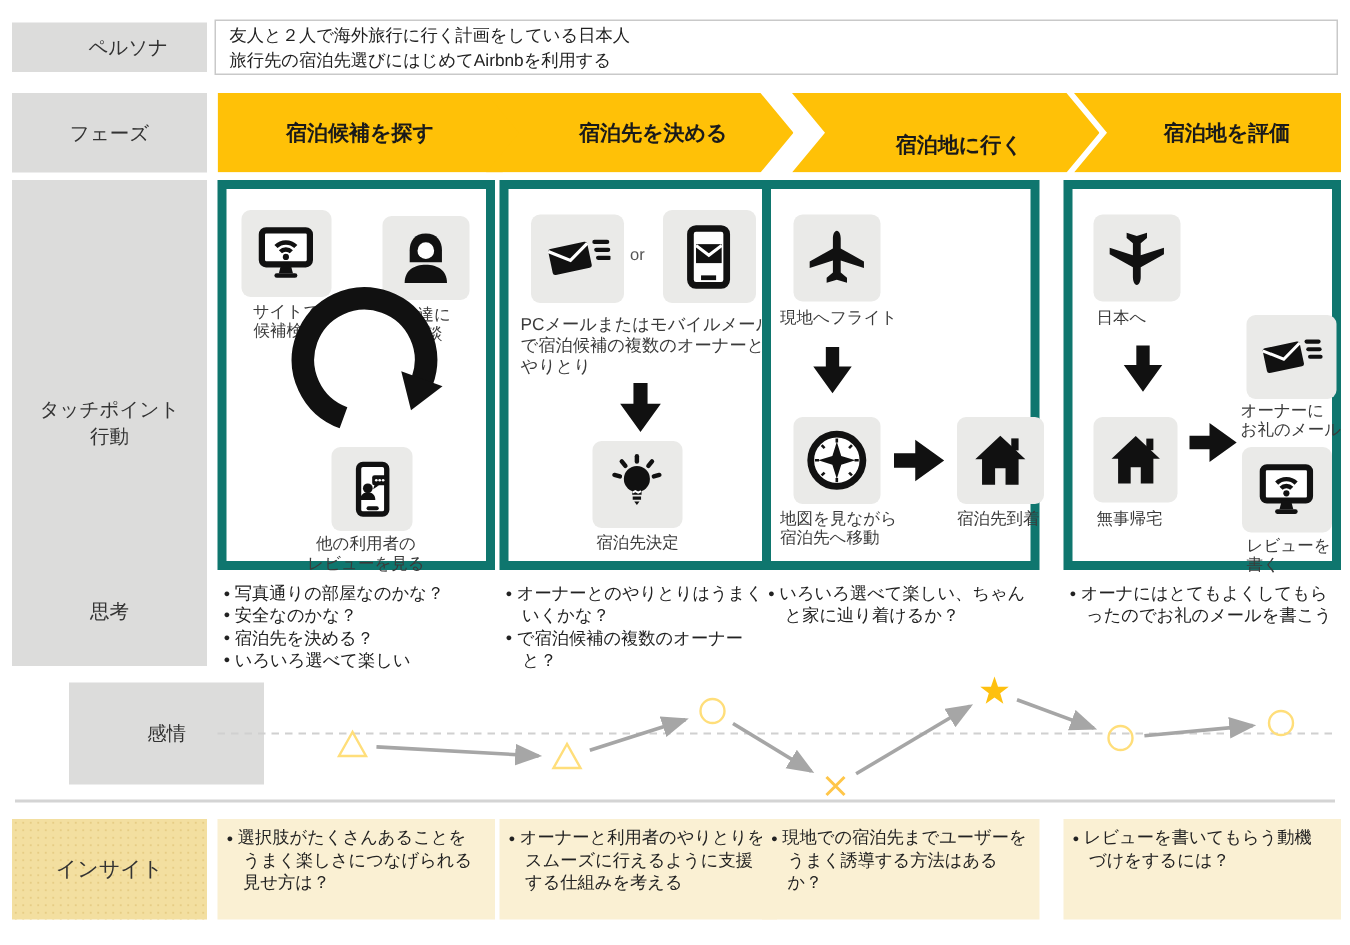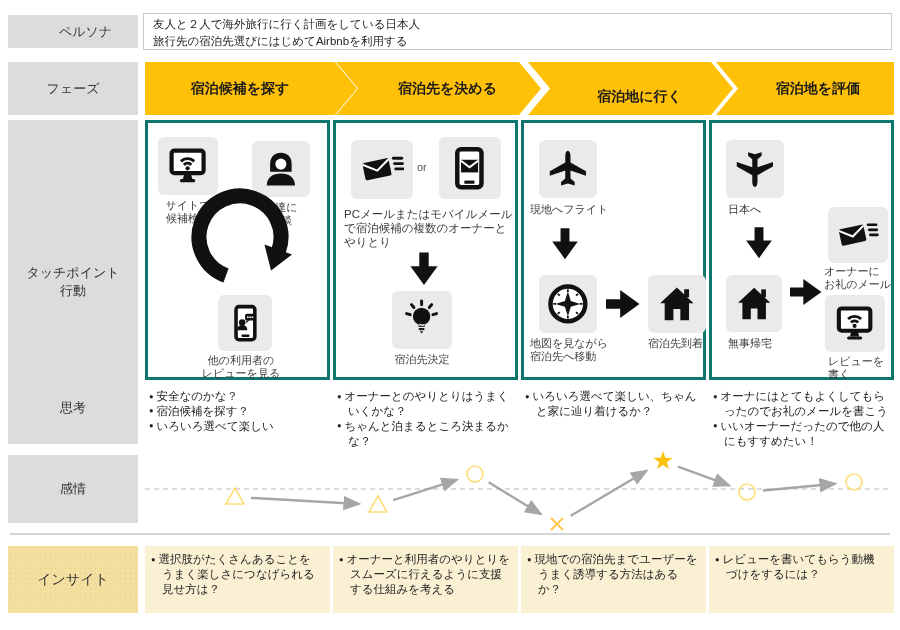--- a/index.html
+++ b/index.html
@@ -20,48 +20,48 @@
   .prewrap{white-space:pre-line;}
   .rowlabel{
     position:absolute;left:8px;width:130px;background:var(--label-gray);
     display:flex;align-items:center;justify-content:center;text-align:center;
     font-size:13px;color:#333;line-height:1.35;
   }
   #persona-label{top:15px;height:33px;padding-left:25px;}
   #phase-label{top:62px;height:53px;}
   #touchpoint-label{top:120px;height:324px;}
   #thought-label{top:385px;height:46px;}
-  #emotion-label{top:455px;height:68px;}
+  #emotion-label{top:455px;height:68px;margin-left:38px;}
   #insight-label{
     top:546px;height:67px;background:var(--insight-label-bg);
     background-image:radial-gradient(#E6CD85 0.8px, transparent 0.9px);
     background-size:5px 5px;font-size:14px;
   }
   #persona-box{
     position:absolute;left:143px;top:13px;width:749px;height:37px;
     border:1px solid #C9C9C9;padding:2px 9px;font-size:11.5px;line-height:1.45;color:#222;
   }
   .phase-arrow{
     position:absolute;top:62px;height:53px;background:var(--accent-yellow);
     display:flex;align-items:center;justify-content:center;
     font-size:14px;font-weight:bold;color:#1a1a1a;
   }
   #phase-arrow-1{left:145px;width:212px;padding-right:22px;
     clip-path:polygon(0 0,calc(100% - 22px) 0,100% 50%,calc(100% - 22px) 100%,0 100%);}
-  #phase-arrow-2{left:336px;width:205px;padding:0 10px 0 28px;
+  #phase-arrow-2{left:324px;width:205px;padding:0 10px 0 28px;
     clip-path:polygon(0 0,calc(100% - 22px) 0,100% 50%,calc(100% - 22px) 100%,0 100%,22px 50%);}
   #phase-arrow-3{left:528px;width:205px;padding:16px 10px 0 28px;
     clip-path:polygon(0 0,calc(100% - 22px) 0,100% 50%,calc(100% - 22px) 100%,0 100%,22px 50%);}
   #phase-arrow-4{left:716px;width:178px;padding-left:26px;
     clip-path:polygon(0 0,100% 0,100% 100%,0 100%,22px 50%);}
   .tp-cell{
     position:absolute;top:120px;height:260px;width:185px;
-    background:#fff;border:3px solid #0f766e;
-  }
-  .col1{left:145px;} .col2{left:333px;} .col3{left:521px;} .col4{left:709px;}
+    background:#fff;border:6px solid #0f766e;
+  }
+  .col1{left:145px;} .col2{left:333px;} .col3{left:508px;} .col4{left:709px;}
   .tile{
     position:absolute;background:var(--tile-gray);border-radius:6px;
     display:flex;align-items:center;justify-content:center;
   }
   .tile svg{width:72%;height:72%;}
   .cap{position:absolute;font-size:11px;line-height:1.22;color:#3a3a3a;}
   .cap.center{text-align:center;}
   .flow-arrow{position:absolute;}
   .or-text{position:absolute;font-size:11px;color:#555;}
   .thought-cell,.insight-cell{position:absolute;width:185px;font-size:11.5px;line-height:1.3;color:#222;}
@@ -267,40 +267,40 @@
       <path d="M10.2 16.2 L9.3 19.6 H14.7 L13.8 16.2 Z" fill="#111"></path>
       <rect x="7.6" y="19.6" width="8.8" height="1.8" rx="0.9" fill="#111"></rect>
     </svg>
   </div>
   <div class="cap prewrap" style="left:116px;top:232px;width:66px;">レビューを
 書く</div>
 </div>
 
 <div class="thought-cell col1">
     <ul class="bullets">
+      <li>写真通りの部屋なのかな？</li>
       <li>安全なのかな？</li>
-      <li>宿泊候補を探す？</li>
+      <li>宿泊先を決める？</li>
       <li>いろいろ選べて楽しい</li>
     </ul>
   </div>
 <div class="thought-cell col2">
     <ul class="bullets">
       <li>オーナーとのやりとりはうまくいくかな？</li>
-      <li>ちゃんと泊まるところ決まるかな？</li>
+      <li>で宿泊候補の複数のオーナーと？</li>
     </ul>
   </div>
 <div class="thought-cell col3">
     <ul class="bullets">
       <li>いろいろ選べて楽しい、ちゃんと家に辿り着けるか？</li>
     </ul>
   </div>
 <div class="thought-cell col4">
     <ul class="bullets">
       <li>オーナにはとてもよくしてもらったのでお礼のメールを書こう</li>
-      <li>いいオーナーだったので他の人にもすすめたい！</li>
     </ul>
   </div>
 
 <svg id="emotion-chart" viewBox="143 450 750 85">
   <defs>
     <marker id="ah" markerWidth="9" markerHeight="8" refX="6.5" refY="3" orient="auto">
       <path d="M0 0 L7.5 3 L0 6 Z" fill="#A6A6A6"></path>
     </marker>
   </defs>
 <line x1="145" y1="489" x2="891" y2="489" stroke="#D0D0D0" stroke-width="1.3" stroke-dasharray="5 4"></line>

